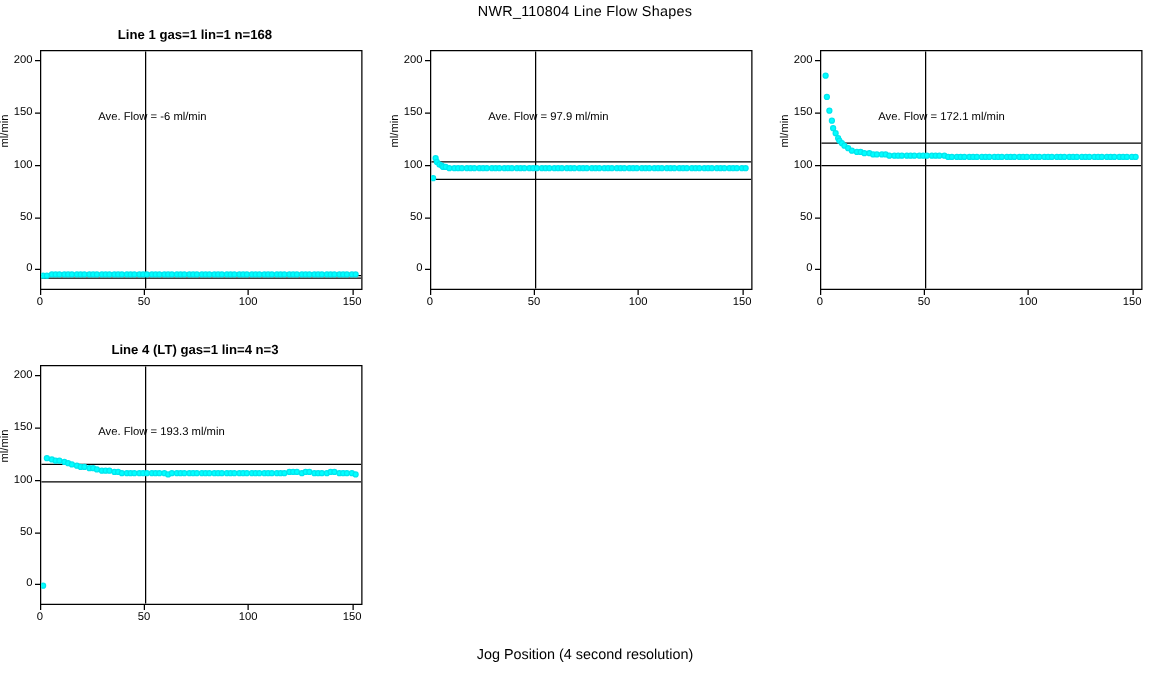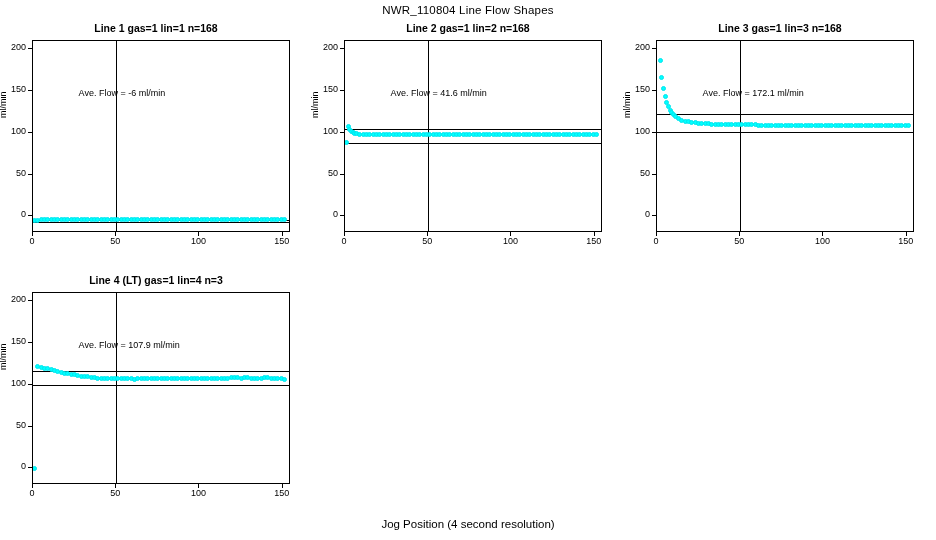--- a/index.html
+++ b/index.html
@@ -205,21 +205,20 @@
     <div class="xtick" style="left: 103.226px;">50</div>
     <div class="xtickmark" style="left: 115.226px;"></div>
     <div class="xtick" style="left: 186.452px;">100</div>
     <div class="xtickmark" style="left: 198.452px;"></div>
     <div class="xtick" style="left: 269.677px;">150</div>
     <div class="xtickmark" style="left: 281.677px;"></div>
     <div class="annot" style="left: 78.6065px; top: 88.2609px;">Ave. Flow =  -6 ml/min</div>
   </div>
 
 <div class="panel" id="panel1" style="left:312px;top:0px;">
-  <div class="panel-title">Line 2 gas=1 lin=2 n=168</div>
   <div class="ylab">ml/min</div>
   <div class="plotbox">
       <div class="hline" style="top: 87.6522px;"></div>
       <div class="hline" style="top: 101.843px;"></div>
       <div class="vline" style="left: 83.2258px;"></div>
       <div class="pt" style="left: 1.66452px; top: 101.843px; background: rgb(0, 255, 255);"></div>
       <div class="pt" style="left: 3.32903px; top: 85.1478px; background: rgb(0, 255, 255);"></div>
       <div class="pt" style="left: 4.99355px; top: 88.487px; background: rgb(0, 255, 255);"></div>
       <div class="pt" style="left: 6.65806px; top: 90.9913px; background: rgb(0, 255, 255);"></div>
       <div class="pt" style="left: 8.32258px; top: 91.8261px; background: rgb(0, 255, 255);"></div>
@@ -309,25 +308,24 @@
     <div class="ytick" style="top: 42.3478px;">200</div>
     <div class="ytickmark" style="top: 48.3478px;"></div>
     <div class="xtick" style="left: 20px;">0</div>
     <div class="xtickmark" style="left: 32px;"></div>
     <div class="xtick" style="left: 103.226px;">50</div>
     <div class="xtickmark" style="left: 115.226px;"></div>
     <div class="xtick" style="left: 186.452px;">100</div>
     <div class="xtickmark" style="left: 198.452px;"></div>
     <div class="xtick" style="left: 269.677px;">150</div>
     <div class="xtickmark" style="left: 281.677px;"></div>
-    <div class="annot" style="left: 78.6065px; top: 88.2609px;">Ave. Flow =  41.6 ml/min</div>
+    <div class="annot" style="left: 78.6065px; top: 88.2609px;">Ave. Flow =  97.9 ml/min</div>
   </div>
 
 <div class="panel" id="panel2" style="left:624px;top:0px;">
-  <div class="panel-title">Line 3 gas=1 lin=3 n=168</div>
   <div class="ylab">ml/min</div>
   <div class="plotbox">
       <div class="hline" style="top: 73.4609px;"></div>
       <div class="hline" style="top: 90.9913px;"></div>
       <div class="vline" style="left: 83.2258px;"></div>
       <div class="pt" style="left: 3.32903px; top: 19.2px; background: rgb(0, 255, 255);"></div>
       <div class="pt" style="left: 4.99355px; top: 36.7304px; background: rgb(0, 255, 255);"></div>
       <div class="pt" style="left: 6.65806px; top: 47.5826px; background: rgb(0, 255, 255);"></div>
       <div class="pt" style="left: 8.32258px; top: 55.9304px; background: rgb(0, 255, 255);"></div>
       <div class="pt" style="left: 9.9871px; top: 61.7739px; background: rgb(0, 255, 255);"></div>
@@ -523,14 +521,14 @@
     <div class="ytick" style="top: 42.3478px;">200</div>
     <div class="ytickmark" style="top: 48.3478px;"></div>
     <div class="xtick" style="left: 20px;">0</div>
     <div class="xtickmark" style="left: 32px;"></div>
     <div class="xtick" style="left: 103.226px;">50</div>
     <div class="xtickmark" style="left: 115.226px;"></div>
     <div class="xtick" style="left: 186.452px;">100</div>
     <div class="xtickmark" style="left: 198.452px;"></div>
     <div class="xtick" style="left: 269.677px;">150</div>
     <div class="xtickmark" style="left: 281.677px;"></div>
-    <div class="annot" style="left: 78.6065px; top: 88.2609px;">Ave. Flow =  107.9 ml/min</div>
+    <div class="annot" style="left: 78.6065px; top: 88.2609px;">Ave. Flow =  193.3 ml/min</div>
   </div>
 
 </body></html>

